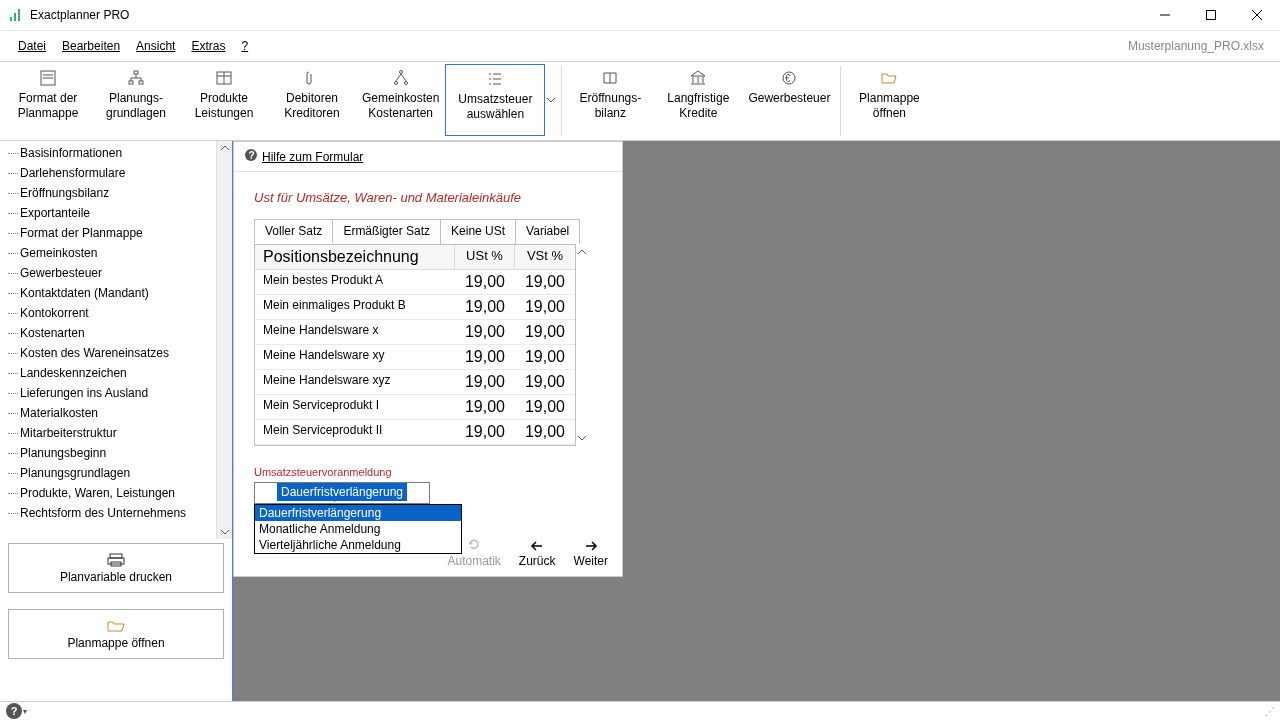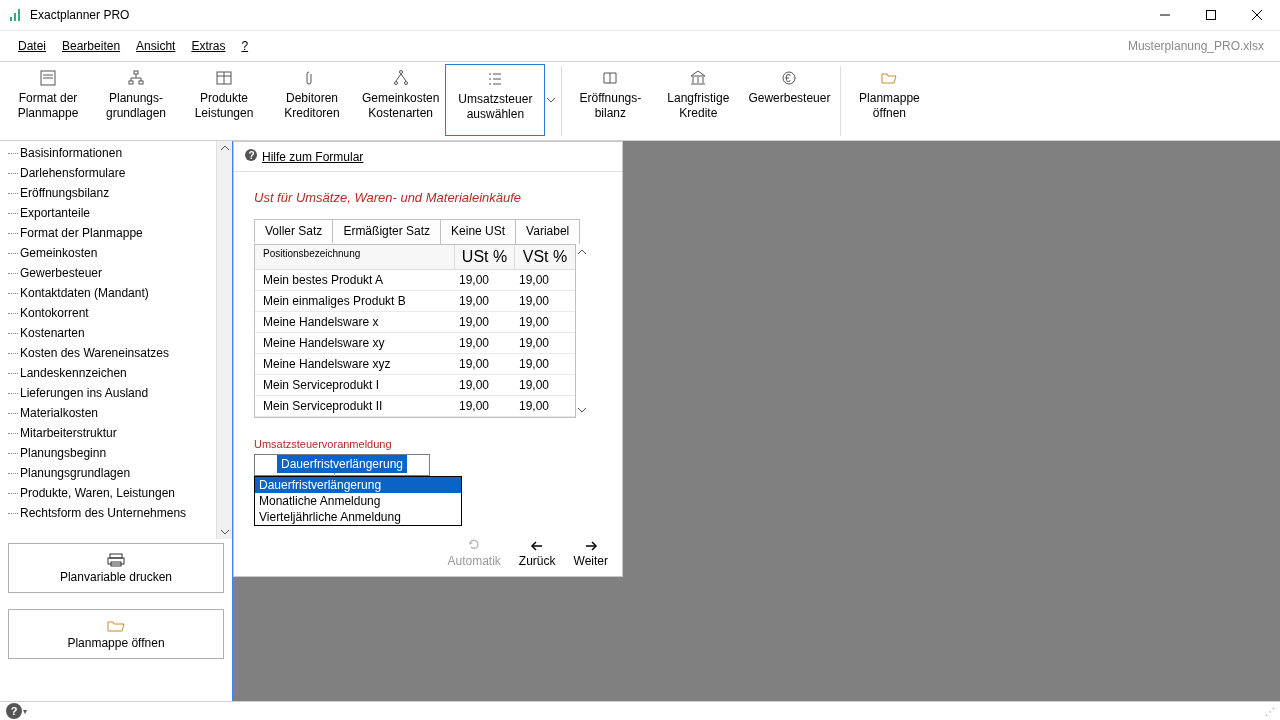--- a/index.html
+++ b/index.html
@@ -47,26 +47,26 @@
   
   .form-body { padding: 18px 16px 8px 20px; }
   .form-heading { color: #b52b27; font-size: 13px; font-style: italic; margin-bottom: 14px; }
   
   .tabs { display: flex; }
   .tab { padding: 4px 10px; font-size: 12px; border: 1px solid #c0c0c0; border-bottom: none; background: #fdfdfd; cursor: pointer; margin-right: -1px; }
   .tab.active { background: #fff; border-bottom: 2px solid #fff; position: relative; z-index: 1; }
   
   .grid { border: 1px solid #c0c0c0; width: 322px; position: relative; }
   .grid-header { display: flex; background: #f7f7f7; border-bottom: 1px solid #dcdcdc; }
-  .grid-header .col-name { flex: 1; padding: 3px 8px; font-size: 10px; border-right: 1px solid #dcdcdc; }
-  .grid-header .col-num { width: 60px; padding: 3px 6px; text-align: center; font-size: 16px; border-right: 1px solid #dcdcdc; }
+  .grid-header .col-name { flex: 1; padding: 3px 8px; font-size: 16px; border-right: 1px solid #dcdcdc; }
+  .grid-header .col-num { width: 60px; padding: 3px 6px; text-align: center; font-size: 13px; border-right: 1px solid #dcdcdc; }
   .grid-header .col-num:last-child { border-right: none; }
   .grid-row { display: flex; border-bottom: 1px solid #eaeaea; }
   .grid-row .col-name { flex: 1; padding: 3px 8px; font-size: 12px; }
-  .grid-row .col-num { width: 60px; padding: 3px 10px 3px 4px; font-size: 12px; }
+  .grid-row .col-num { width: 60px; padding: 3px 10px 3px 4px; text-align: right; font-size: 16px; }
   .grid-scroll { position: absolute; right: -14px; top: 0; bottom: 0; width: 14px; display: flex; flex-direction: column; }
   .grid-scroll .caret { height: 14px; display:flex;align-items:center;justify-content:center;}
   
   .sub-label { color: #b52b27; font-size: 11px; margin-top: 20px; margin-bottom: 4px; }
   .combo { width: 176px; height: 22px; border: 1px solid #7a7a7a; display: flex; align-items: center; position: relative; flex-direction: column; }
   .combo .sel { flex: 1; background: #0a64c8; color: #fff; padding: 2px 4px; font-size: 12px; }
   .combo .caret { width: 16px; text-align: center; border-left: 1px solid #b0b0b0; }
   .combo-list { position: absolute; left: -1px; top: 21px; width: 208px; border: 1px solid #000; background: #fff; z-index: 5; }
   .combo-opt { padding: 1px 4px; font-size: 12px; cursor: pointer; }
   .combo-opt.hl { background: #0a64c8; color: #fff; }

